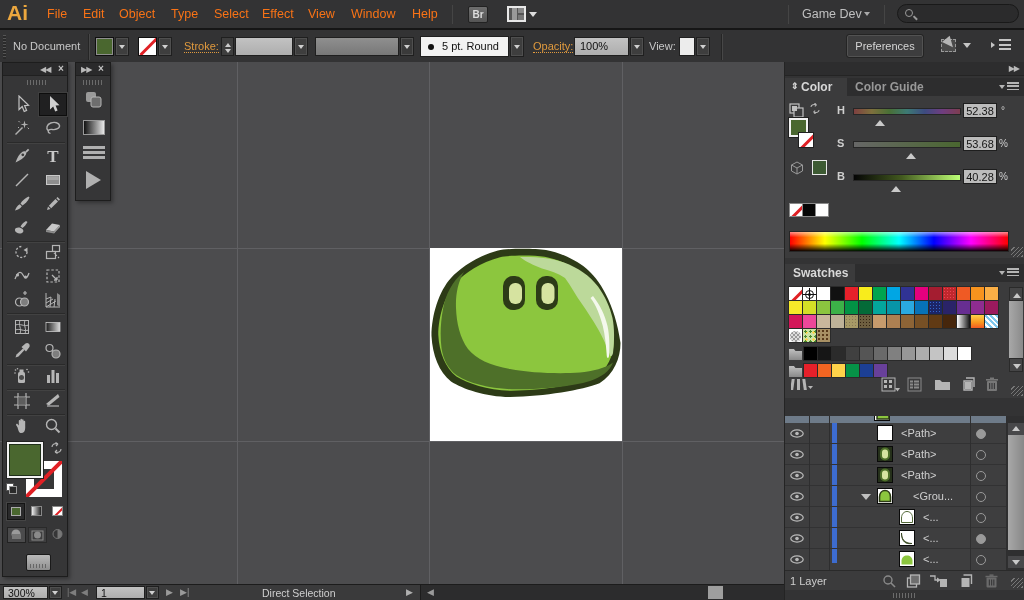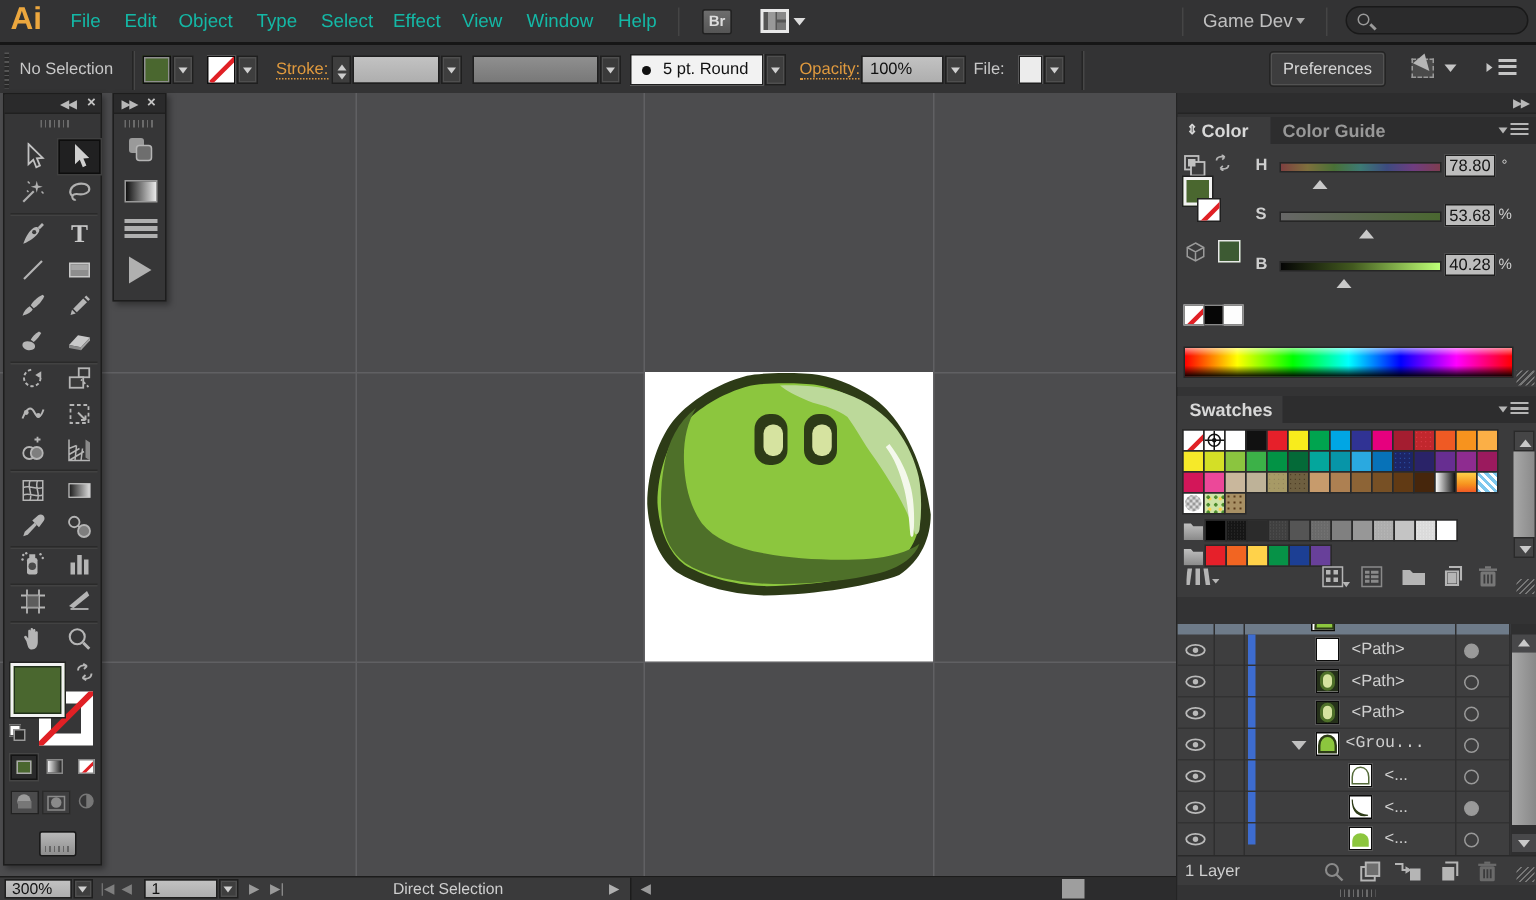--- a/index.html
+++ b/index.html
@@ -3,21 +3,21 @@
 <meta charset="utf-8">
 <style>
 * { margin:0; padding:0; box-sizing:border-box; }
 html,body { width:1024px; height:600px; overflow:hidden; background:#333334;
   font-family:"Liberation Sans", sans-serif; }
 #app { position:relative; width:1024px; height:420px; background:#333334; }
 .abs { position:absolute; }
 
 
 #menubar { position:absolute; left:0; top:0; width:1024px; height:30px; background:#333334; border-bottom:2px solid #161616; }
-.menuitem { position:absolute; top:7px; font-size:12.5px; color:#14b8a6; }
+.menuitem { position:absolute; top:7px; font-size:12.5px; color:#f97316; }
 #ailogo { position:absolute; left:7px; top:1px; font-size:21px; font-weight:bold; color:#eca73e; letter-spacing:0px; }
 .vsep { position:absolute; width:1px; background:#454545; }
 
 
 #ctrlbar { position:absolute; left:0; top:31px; width:1024px; height:31px; background:#333334; }
 .grip { background:repeating-linear-gradient(to bottom,#555 0,#555 1px,#2a2a2a 1px,#2a2a2a 3px); }
 .ctext { position:absolute; font-size:11px; color:#c8c8c8; }
 .otext { position:absolute; font-size:11px; color:#e09a3e; border-bottom:1px dotted #e09a3e; }
 .dbtn { position:absolute; height:18px; width:14px; background:#3e3e3e; border:1px solid #1f1f1f; box-shadow:inset 0 0 0 1px #4f4f4f; }
 .dbtn:after { content:""; position:absolute; left:50%; top:50%; margin:-2px 0 0 -3.5px; border:3.5px solid transparent; border-top:4px solid #d0d0d0; }
@@ -93,21 +93,21 @@
     <span class="menuitem" style="left:802px;color:#c0c0c0;">Game Dev</span>
     <div class="abs" style="left:864px;top:12px;width:0;height:0;border:3.5px solid transparent;border-top:4.5px solid #aaa;"></div>
     <div class="vsep" style="left:884px; top:5px; height:19px;"></div>
     <div class="abs" style="left:897px;top:4px;width:122px;height:19px;background:#2b2b2c;border:1px solid #191919;border-radius:10px;"></div>
     <div class="abs" style="left:905px;top:9px;width:8px;height:8px;border:1.5px solid #9a9a9a;border-radius:50%;"></div>
     <div class="abs" style="left:913px;top:17px;width:5px;height:1.5px;background:#9a9a9a;transform:rotate(45deg);"></div>
   </div>
 
   <div id="ctrlbar">
     <div class="abs grip" style="left:3px;top:4px;width:3px;height:24px;"></div>
-    <span class="ctext" style="left:13px;top:9px;">No Selection</span>
+    <span class="ctext" style="left:13px;top:9px;">No Document</span>
     <div class="vsep" style="left:88px;top:3px;height:26px;background:#252525;box-shadow:1px 0 0 #474747;"></div>
 
     <div class="abs" style="left:95px;top:6px;width:19px;height:19px;background:#4a672f;border:1px solid #0f0f0f;box-shadow:inset 0 0 0 1px #8e8e8e;"></div>
     <div class="dbtn" style="left:115px;top:6px;height:19px;"></div>
 
     <div class="abs" style="left:138px;top:6px;width:19px;height:19px;background:#fff;border:1px solid #0f0f0f;overflow:hidden;">
       <div class="abs" style="left:-2px;top:7px;width:24px;height:3px;background:#e02025;transform:rotate(-45deg);"></div>
     </div>
     <div class="dbtn" style="left:158px;top:6px;height:19px;"></div>
     <span class="otext" style="left:184px;top:9px;">Stroke:</span>
@@ -125,21 +125,21 @@
     <div class="abs" style="left:420px;top:5px;width:89px;height:21px;background:#f2f2f2;border:1px solid #1f1f1f;color:#111;font-size:11px;">
       <div class="abs" style="left:7px;top:7px;width:6px;height:6px;border-radius:50%;background:#111;"></div>
       <span class="abs" style="left:21px;top:3px;">5 pt. Round</span>
     </div>
     <div class="dbtn" style="left:510px;top:5px;height:21px;"></div>
     <span class="otext" style="left:533px;top:9px;">Opacity:</span>
     <div class="lightbox" style="left:574px;top:6px;width:55px;height:19px;">
         <span style="position:absolute;left:5px;top:2px;">100%</span>
       </div>
     <div class="dbtn" style="left:630px;top:6px;height:19px;"></div>
-    <span class="ctext" style="left:649px;top:9px;">File:</span>
+    <span class="ctext" style="left:649px;top:9px;">View:</span>
     <div class="abs" style="left:679px;top:6px;width:16px;height:19px;background:#ececec;border:1px solid #1f1f1f;"></div>
     <div class="dbtn" style="left:696px;top:6px;height:19px;"></div>
     <div class="vsep" style="left:721px;top:3px;height:26px;background:#252525;box-shadow:1px 0 0 #474747;"></div>
     <div class="btn" style="left:847px;top:4px;width:76px;line-height:20px;">Preferences</div>
 
     <div class="abs" style="left:941px;top:8px;width:15px;height:13px;border:1px dashed #9a9a9a;background:#4a4a4a;"></div>
     <div class="abs" style="left:946px;top:6px;width:0;height:0;border:5px solid transparent;border-top:11px solid #b5b5b5;transform:rotate(-40deg);"></div>
     <div class="abs" style="left:963px;top:12px;width:0;height:0;border:4px solid transparent;border-top:5px solid #c5c5c5;"></div>
     <div class="abs" style="left:991px;top:9px;width:0;height:0;border:3.5px solid transparent;border-left:4.5px solid #c5c5c5;margin-top:2px;"></div>
     <div class="abs" style="left:999px;top:8px;width:12px;height:11px;background:repeating-linear-gradient(to bottom,#c5c5c5 0,#c5c5c5 2px,transparent 2px,transparent 4.5px);"></div>
@@ -471,21 +471,21 @@
           </div>
 
         <svg class="abs" style="left:5px;top:65px;width:14px;height:14px" viewBox="0 0 14 14">
             <path d="M7 1 L12.5 4 L12.5 10 L7 13 L1.5 10 L1.5 4 Z M1.5 4 L7 7 L12.5 4 M7 7 L7 13" stroke="#9a9a9a" fill="none" stroke-width="1"></path>
           </svg>
         <div class="abs" style="left:27px;top:64px;width:15px;height:15px;background:#3d5a33;border:1px solid #e8e8e8;"></div>
 
         <span class="hsb-lab" style="left:52px;top:8px;">H</span>
         <div class="abs" style="left:68px;top:12px;width:108px;height:7px;border:1px solid #262626;background:linear-gradient(90deg,#7e4040,#7e703d,#497036,#3d7a74,#3d4b80,#6f3d80,#7e3d50);"></div>
         <div class="thumbtri" style="left:95px;top:19px;"></div>
-        <div class="valbox" style="left:178px;top:7px;">78.80</div>
+        <div class="valbox" style="left:178px;top:7px;">52.38</div>
         <span class="unit" style="left:216px;top:9px;">°</span>
         <span class="hsb-lab" style="left:52px;top:41px;">S</span>
         <div class="abs" style="left:68px;top:45px;width:108px;height:7px;border:1px solid #262626;background:linear-gradient(90deg,#676767,#4a6730);"></div>
         <div class="thumbtri" style="left:126px;top:52px;"></div>
         <div class="valbox" style="left:178px;top:40px;">53.68</div>
         <span class="unit" style="left:214px;top:42px;">%</span>
         <span class="hsb-lab" style="left:52px;top:74px;">B</span>
         <div class="abs" style="left:68px;top:78px;width:108px;height:7px;border:1px solid #262626;background:linear-gradient(90deg,#050505,#42591f 45%,#9ed45e 85%,#bbff76);"></div>
         <div class="thumbtri" style="left:111px;top:85px;"></div>
         <div class="valbox" style="left:178px;top:73px;">40.28</div>
@@ -714,21 +714,21 @@
         <div class="lrow" style="top:70px;">
           <svg class="leye" viewBox="0 0 14 9">
               <ellipse cx="7" cy="4.5" rx="6.2" ry="3.6" fill="none" stroke="#b9b9b9" stroke-width="1.2"></ellipse>
               <circle cx="7" cy="4.5" r="1.8" fill="#b9b9b9"></circle>
             </svg>
           <div class="bluebar"></div>
           <div class="abs" style="left:76px;top:8px;border:5px solid transparent;border-top:6px solid #c0c0c0;width:0;height:0;"></div>
           <div class="lthumb" style="left:92px;"><svg width="14" height="14" viewBox="0 0 14 14">
                 <path d="M1.5 12.5 L1.5 8 C1.5 4 4 1.5 7 1.5 C10 1.5 12.5 4 12.5 8 L12.5 12.5 Z" fill="#8cc63e" stroke="#2d3b17" stroke-width="1.6"></path>
               </svg></div>
-          <span class="llab" style="left:112px;font-family:Liberation Mono, monospace;">&lt;Grou...</span>
+          <span class="llab" style="left:128px;">&lt;Grou...</span>
           <div class="lcirc"></div>
         </div>
         <div class="lrow" style="top:91px;">
           <svg class="leye" viewBox="0 0 14 9">
               <ellipse cx="7" cy="4.5" rx="6.2" ry="3.6" fill="none" stroke="#b9b9b9" stroke-width="1.2"></ellipse>
               <circle cx="7" cy="4.5" r="1.8" fill="#b9b9b9"></circle>
             </svg>
           <div class="bluebar"></div>
           <div class="lthumb" style="left:114px;"><svg width="14" height="14" viewBox="0 0 14 14">
                 <path d="M1.5 12.5 L1.5 8 C1.5 4 4 1.5 7 1.5 C10 1.5 12.5 4 12.5 8 L12.5 12.5 Z" fill="#fff" stroke="#556b3a" stroke-width="1"></path>

